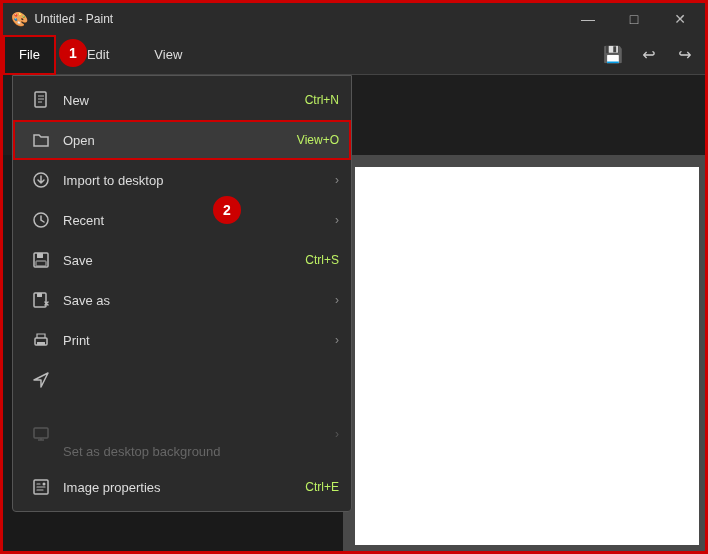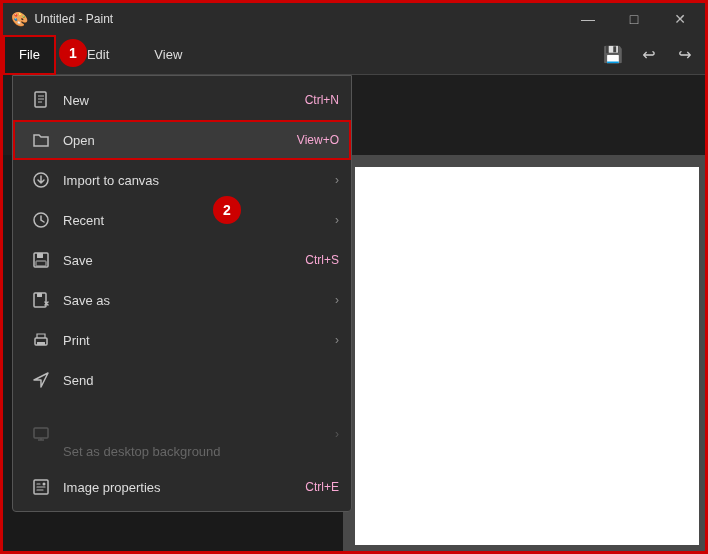--- a/index.html
+++ b/index.html
@@ -209,21 +209,21 @@
       font-size: 16px;
       color: #bbb;
       flex-shrink: 0;
     }
     .dropdown-icon.disabled { color: #555; }
     .dropdown-label {
       flex: 1;
     }
     .dropdown-label.disabled { color: #666; margin-top: 36px; }
     .dropdown-shortcut {
-      color: #f9a8d4;
+      color: #bef264;
       font-size: 12px;
       margin-left: auto;
     }
     .dropdown-arrow {
       color: #888;
       font-size: 12px;
       margin-left: 8px;
     }
 
     
@@ -397,21 +397,21 @@
       <span class="dropdown-shortcut">View+O</span>
     </div>
 
     <div class="dropdown-item">
       <span class="dropdown-icon">
         <svg width="18" height="18" viewBox="0 0 18 18" fill="none">
           <circle cx="9" cy="9" r="7" stroke="#bbb" stroke-width="1.5" fill="none"></circle>
           <path d="M6 9l3 3 3-3M9 5v7" stroke="#bbb" stroke-width="1.5" stroke-linecap="round"></path>
         </svg>
       </span>
-      <span class="dropdown-label">Import to canvas</span>
+      <span class="dropdown-label">Import to desktop</span>
       <span class="dropdown-arrow">›</span>
     </div>
 
     <div class="dropdown-item">
       <span class="dropdown-icon">
         <svg width="18" height="18" viewBox="0 0 18 18" fill="none">
           <circle cx="9" cy="9" r="7" stroke="#bbb" stroke-width="1.5" fill="none"></circle>
           <path d="M9 5v4l3 2" stroke="#bbb" stroke-width="1.5" stroke-linecap="round"></path>
         </svg>
       </span>
@@ -454,21 +454,20 @@
       <span class="dropdown-label">Print</span>
       <span class="dropdown-arrow">›</span>
     </div>
 
     <div class="dropdown-item">
       <span class="dropdown-icon">
         <svg width="18" height="18" viewBox="0 0 18 18" fill="none">
           <path d="M2 9l14-7-7 14v-7H2z" stroke="#bbb" stroke-width="1.5" fill="none" stroke-linejoin="round"></path>
         </svg>
       </span>
-      <span class="dropdown-label">Send</span>
     </div>
 
     <div class="dropdown-item">
       <span class="dropdown-icon disabled">
         <svg width="18" height="18" viewBox="0 0 18 18" fill="none">
           <rect x="2" y="3" width="14" height="10" rx="1" stroke="#555" stroke-width="1.5" fill="none"></rect>
           <line x1="6" y1="15" x2="12" y2="15" stroke="#555" stroke-width="1.5"></line>
           <line x1="9" y1="13" x2="9" y2="15" stroke="#555" stroke-width="1.5"></line>
         </svg>
       </span>

